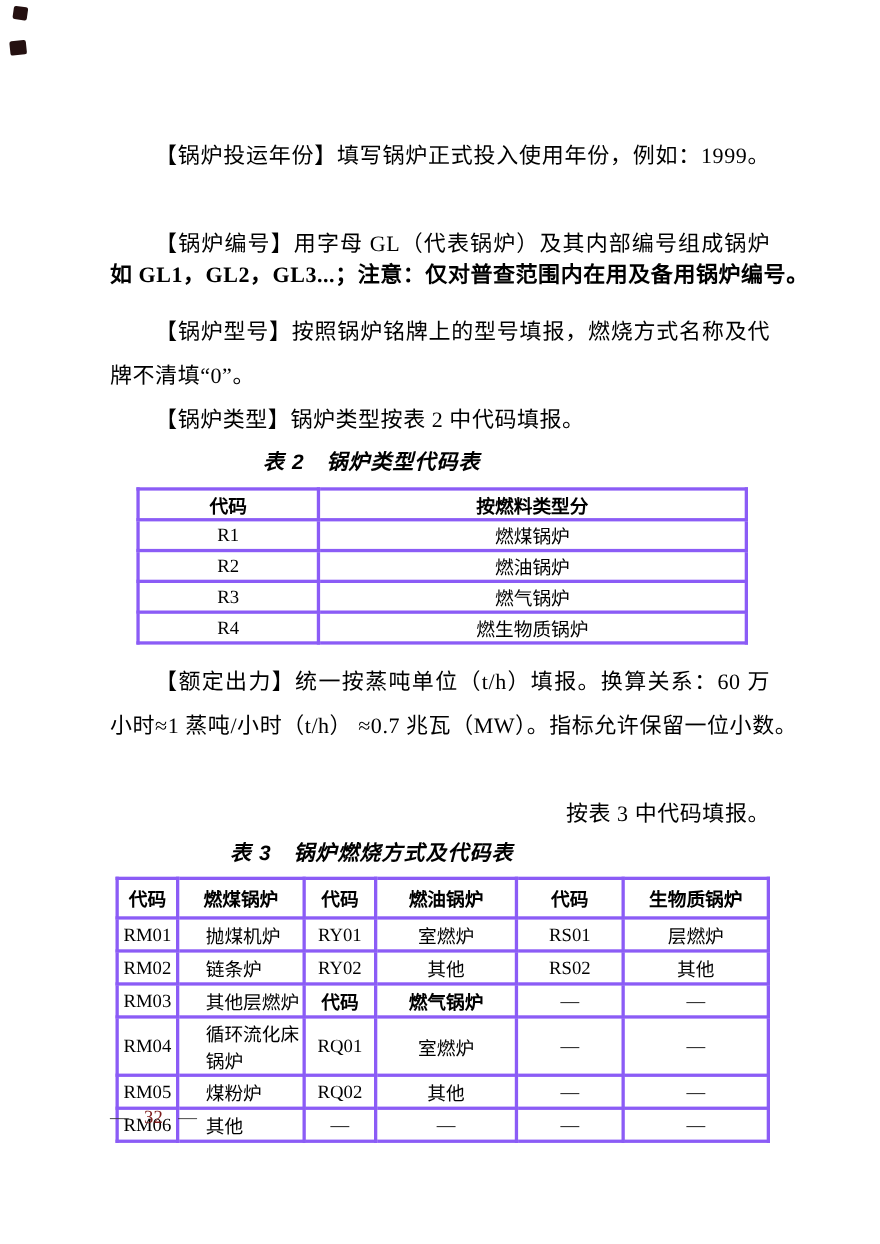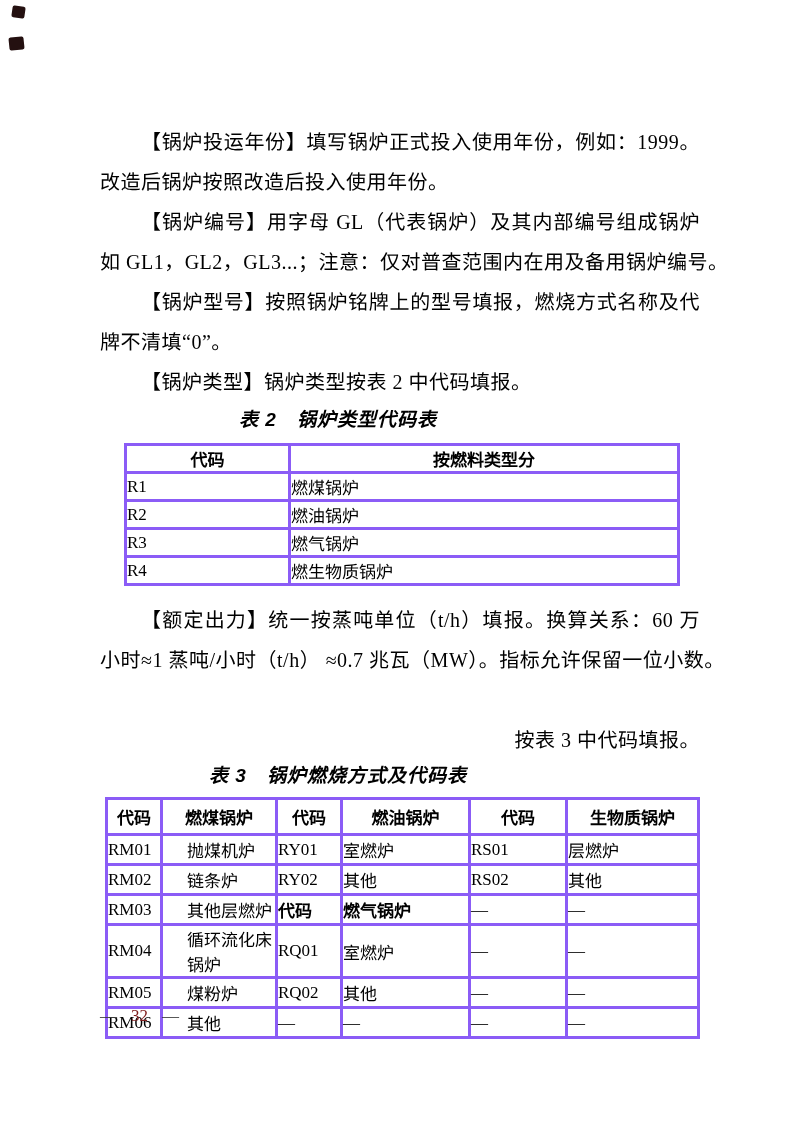--- a/index.html
+++ b/index.html
@@ -58,21 +58,21 @@
   
   table { border-collapse: collapse; table-layout: fixed; position: absolute; background: #fff; }
   table, td, th { border: 3px solid #8b5cf6; }
   table { border-width: 2px; }
   th {
     font-family: "Liberation Sans", "DejaVu Sans", sans-serif;
     font-weight: bold; font-size: 17px; text-align: center; padding: 0;
   }
   td {
     font-family: "Liberation Serif", "DejaVu Serif", serif;
-    font-size: 17px; text-align: left; padding: 0;
+    font-size: 17px; text-align: center; padding: 0;
   }
   .t2 { left: 124px; top: 443px; width: 553px; }
   .t2 th { height: 25px; }
   .t2 td { height: 25px; }
   .t3 { left: 105px; top: 797px; width: 592px; }
   .t3 th { height: 33px; }
   .t3 td { height: 27px; }
   .t3 td.col-left { text-align: left; padding-left: 24px; }
   .cell-strong {
     font-family: "Liberation Sans", "DejaVu Sans", sans-serif;
@@ -94,23 +94,22 @@
 </head>
 <body>
 
 <div class="page" style="color: rgb(0, 0, 0);">
 
   <div class="ink-mark m1" style="background: rgb(36, 16, 16);"></div>
   <div class="ink-mark m2" style="background: rgb(36, 16, 16);"></div>
 
   <div class="para-block block-a">
       <div class="tline just ind" style="top: 0px;">【锅炉投运年份】填写锅炉正式投入使用年份，例如：1999。</div>
-      <div class="tline" style="top: 40px;">改造后锅炉按照改造后投入使用年份。</div>
       <div class="tline just ind" style="top: 80px;">【锅炉编号】用字母 GL（代表锅炉）及其内部编号组成锅炉编号，</div>
-      <div class="tline" style="top: 120px;">如 GL1，GL2，GL3...；注意：仅对普查范围内在用及备用锅炉编号。</div>
+      <div class="tline" style="top: 108px; font-weight: bold;">如 GL1，GL2，GL3...；注意：仅对普查范围内在用及备用锅炉编号。</div>
       <div class="tline just ind" style="top: 160px;">【锅炉型号】按照锅炉铭牌上的型号填报，燃烧方式名称及代码</div>
       <div class="tline" style="top: 200px;">牌不清填“0”。</div>
       <div class="tline ind" style="top: 240px;">【锅炉类型】锅炉类型按表 2 中代码填报。</div>
     </div>
 
   <div class="tbl-caption cap-2">表 2　锅炉类型代码表</div>
   <table class="t2">
     <colgroup>
         <col style="width:164px">
         <col style="width:389px">

